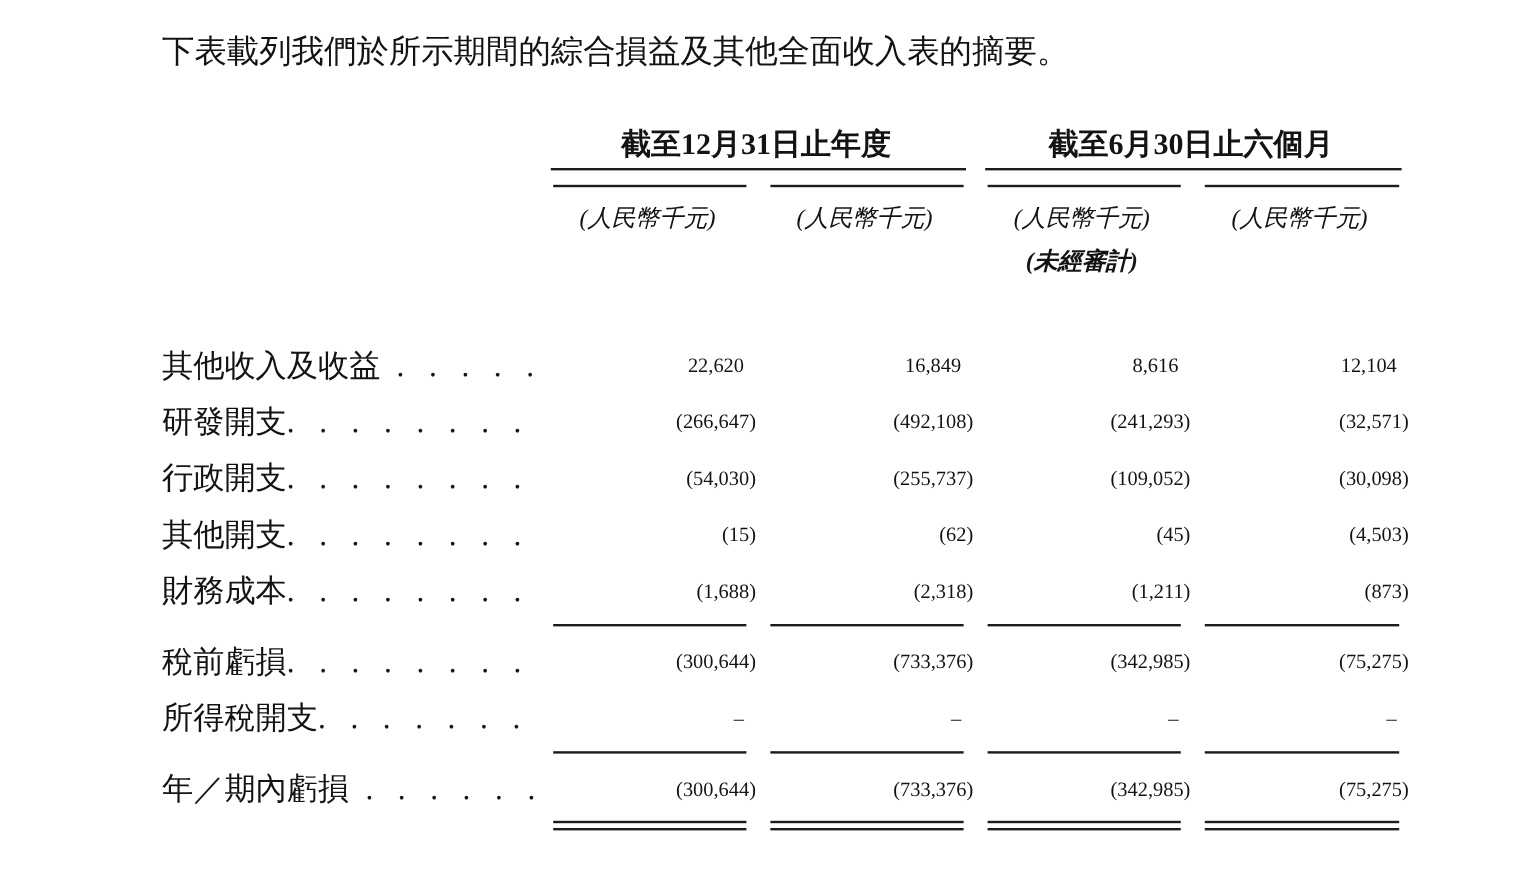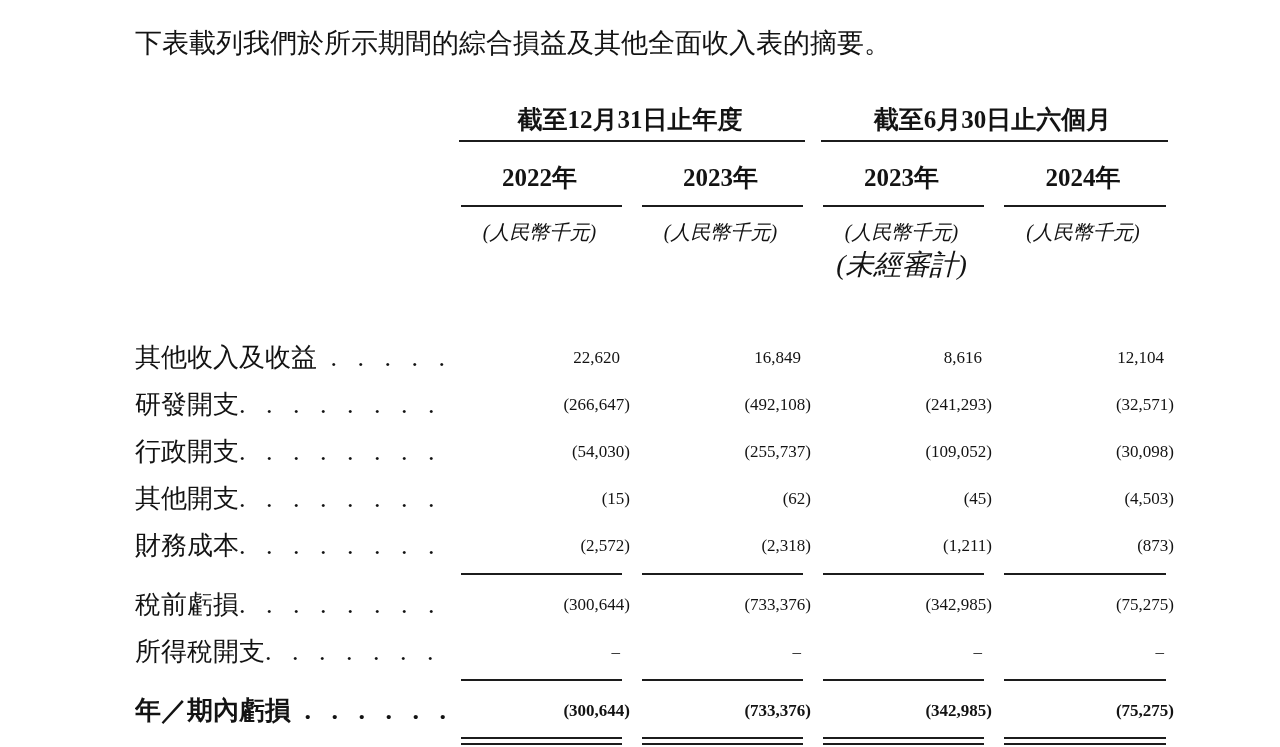--- a/index.html
+++ b/index.html
@@ -64,44 +64,45 @@
   .units {
     font-style: italic;
     font-size: 20px;
     text-align: center;
     height: 33px;
     vertical-align: bottom;
     white-space: nowrap;
   }
   .unaudited-cell {
     font-style: italic;
-    font-size: 28px;
+    font-size: 20px;
     text-align: center;
     height: 36px;
     vertical-align: bottom;
     white-space: nowrap;
+    font-weight: bold;
   }
   .spacer-row td { height: 50px; }
   tr.data td { height: 47px; vertical-align: middle; }
   .label-cell {
     font-size: 26px;
     white-space: nowrap;
     overflow: hidden;
   }
   .leader { letter-spacing: 7px; }
   td.val {
     text-align: right;
     font-size: 17px;
     padding-right: 10px;
     white-space: nowrap;
   }
   .num { display: inline-block; }
   .num.paren { margin-right: -10px; }
   tr.bold-row .label-cell,
-  tr.bold-row .num { font-weight: bold; }
+  tr.bold-row .num { font-weight: normal; }
 </style>
 </head>
 <body>
 
 <div class="page">
   <p class="intro">下表載列我們於所示期間的綜合損益及其他全面收入表的摘要。</p>
 
   <table class="fin-table">
     <colgroup>
       <col style="width:314px">
@@ -118,27 +119,20 @@
       </tr>
       <tr class="rule-row">
         <td></td>
         <td colspan="2">
             <div class="rule grp-rule"></div>
           </td>
         <td colspan="2">
             <div class="rule grp-rule"></div>
           </td>
       </tr>
-      <tr>
-        <td></td>
-        <td class="year">2022年</td>
-        <td class="year">2023年</td>
-        <td class="year">2023年</td>
-        <td class="year">2024年</td>
-      </tr>
       <tr class="rule-row">
         <td></td>
         <td>
             <div class="rule"></div>
           </td>
         <td>
             <div class="rule"></div>
           </td>
         <td>
             <div class="rule"></div>
@@ -189,21 +183,21 @@
         </tr>
         <tr class="data">
           <td class="label-cell"><span>其他開支</span><span class="leader">. . . . . . . . . . .</span></td>
           <td class="val"><span class="num paren">(15)</span></td>
           <td class="val"><span class="num paren">(62)</span></td>
           <td class="val"><span class="num paren">(45)</span></td>
           <td class="val"><span class="num paren">(4,503)</span></td>
         </tr>
         <tr class="data">
           <td class="label-cell"><span>財務成本</span><span class="leader">. . . . . . . . . . .</span></td>
-          <td class="val"><span class="num paren">(2,572)</span></td>
+          <td class="val"><span class="num paren">(1,688)</span></td>
           <td class="val"><span class="num paren">(2,318)</span></td>
           <td class="val"><span class="num paren">(1,211)</span></td>
           <td class="val"><span class="num paren">(873)</span></td>
         </tr>
         <tr class="rule-row">
           <td></td>
           <td>
             <div class="rule"></div>
           </td>
           <td>

